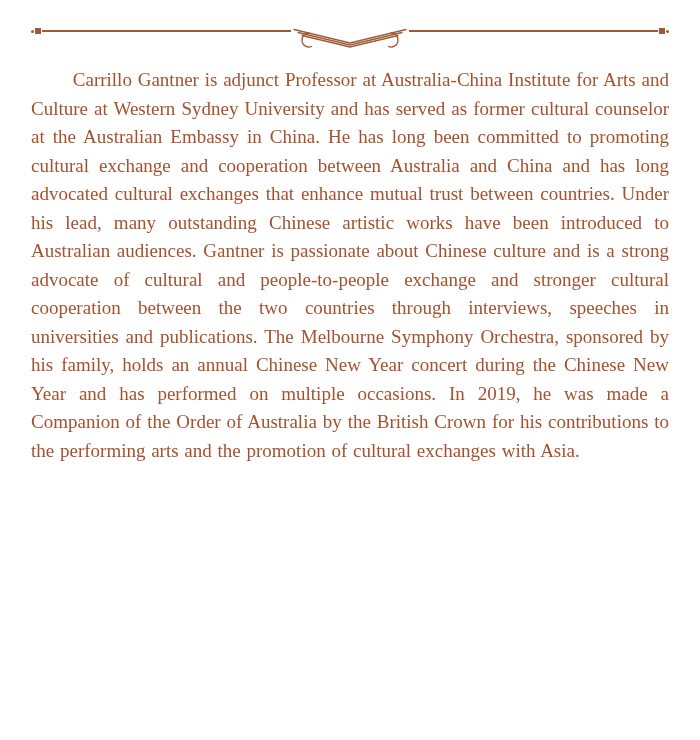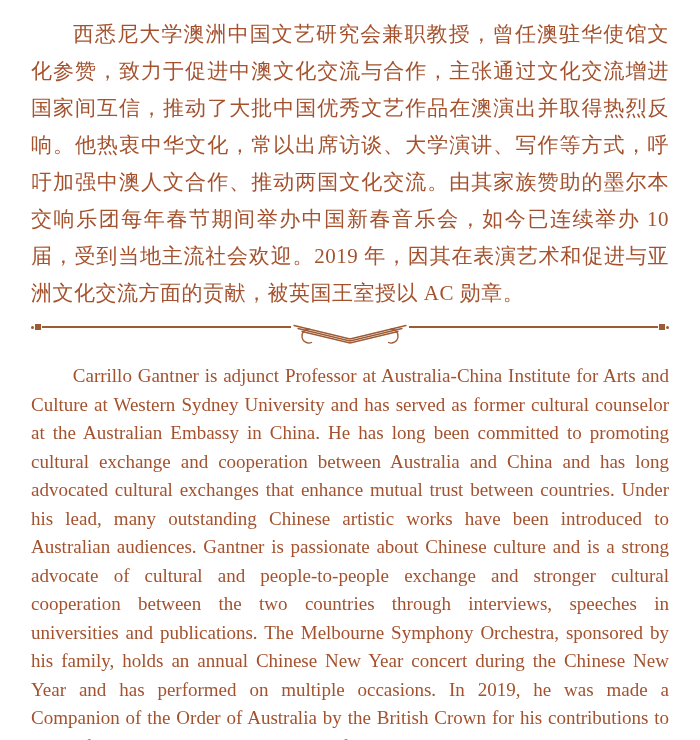--- a/index.html
+++ b/index.html
@@ -73,21 +73,20 @@
     text-align: justify;
     text-indent: 2.2em;
     word-spacing: 1px;
   }
 </style>
 </head>
 <body>
 
 <div class="page">
 
-  <p class="cn-paragraph">西悉尼大学澳洲中国文艺研究会兼职教授，曾任澳驻华使馆文化参赞，致力于促进中澳文化交流与合作，主张通过文化交流增进国家间互信，推动了大批中国优秀文艺作品在澳演出并取得热烈反响。他热衷中华文化，常以出席访谈、大学演讲、写作等方式，呼吁加强中澳人文合作、推动两国文化交流。由其家族赞助的墨尔本交响乐团每年春节期间举办中国新春音乐会，如今已连续举办 10 届，受到当地主流社会欢迎。2019 年，因其在表演艺术和促进与亚洲文化交流方面的贡献，被英国王室授以 AC 勋章。</p>
 
   <div class="divider">
     <span class="end-dot"></span>
     <span class="end-square"></span>
     <span class="rule"></span>
     <svg width="118" height="24" viewBox="0 0 118 24" fill="none" stroke="currentColor" stroke-width="1.3" stroke-linecap="round">
       <path d="M3,1.5 L59,15 L115,1.5"></path>
       <path d="M7,4.5 L59,17 L111,4.5"></path>
       <path d="M11,7.5 L59,19 L107,7.5"></path>
       <path d="M18,5 A7,7 0 1 0 20.5,18.5"></path>

